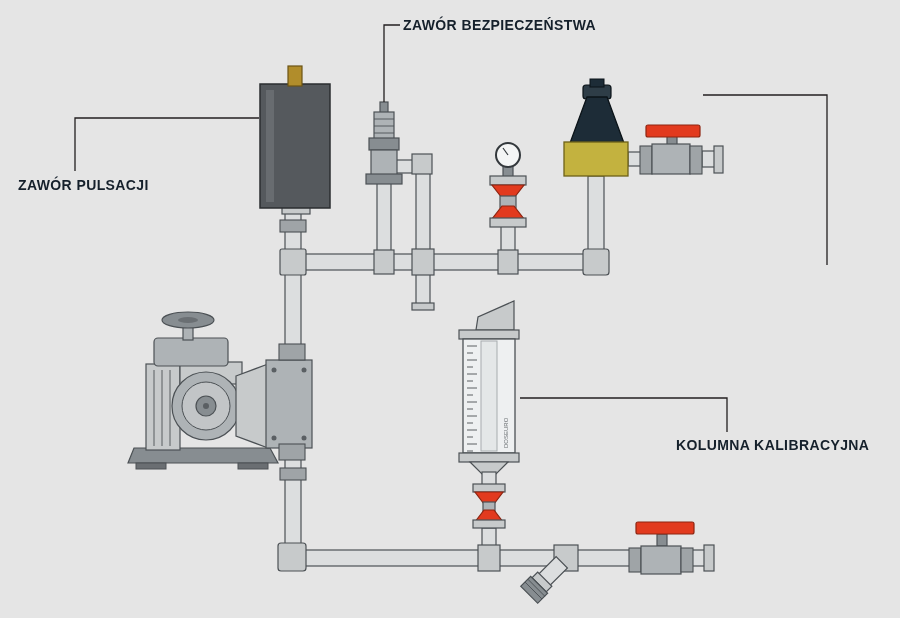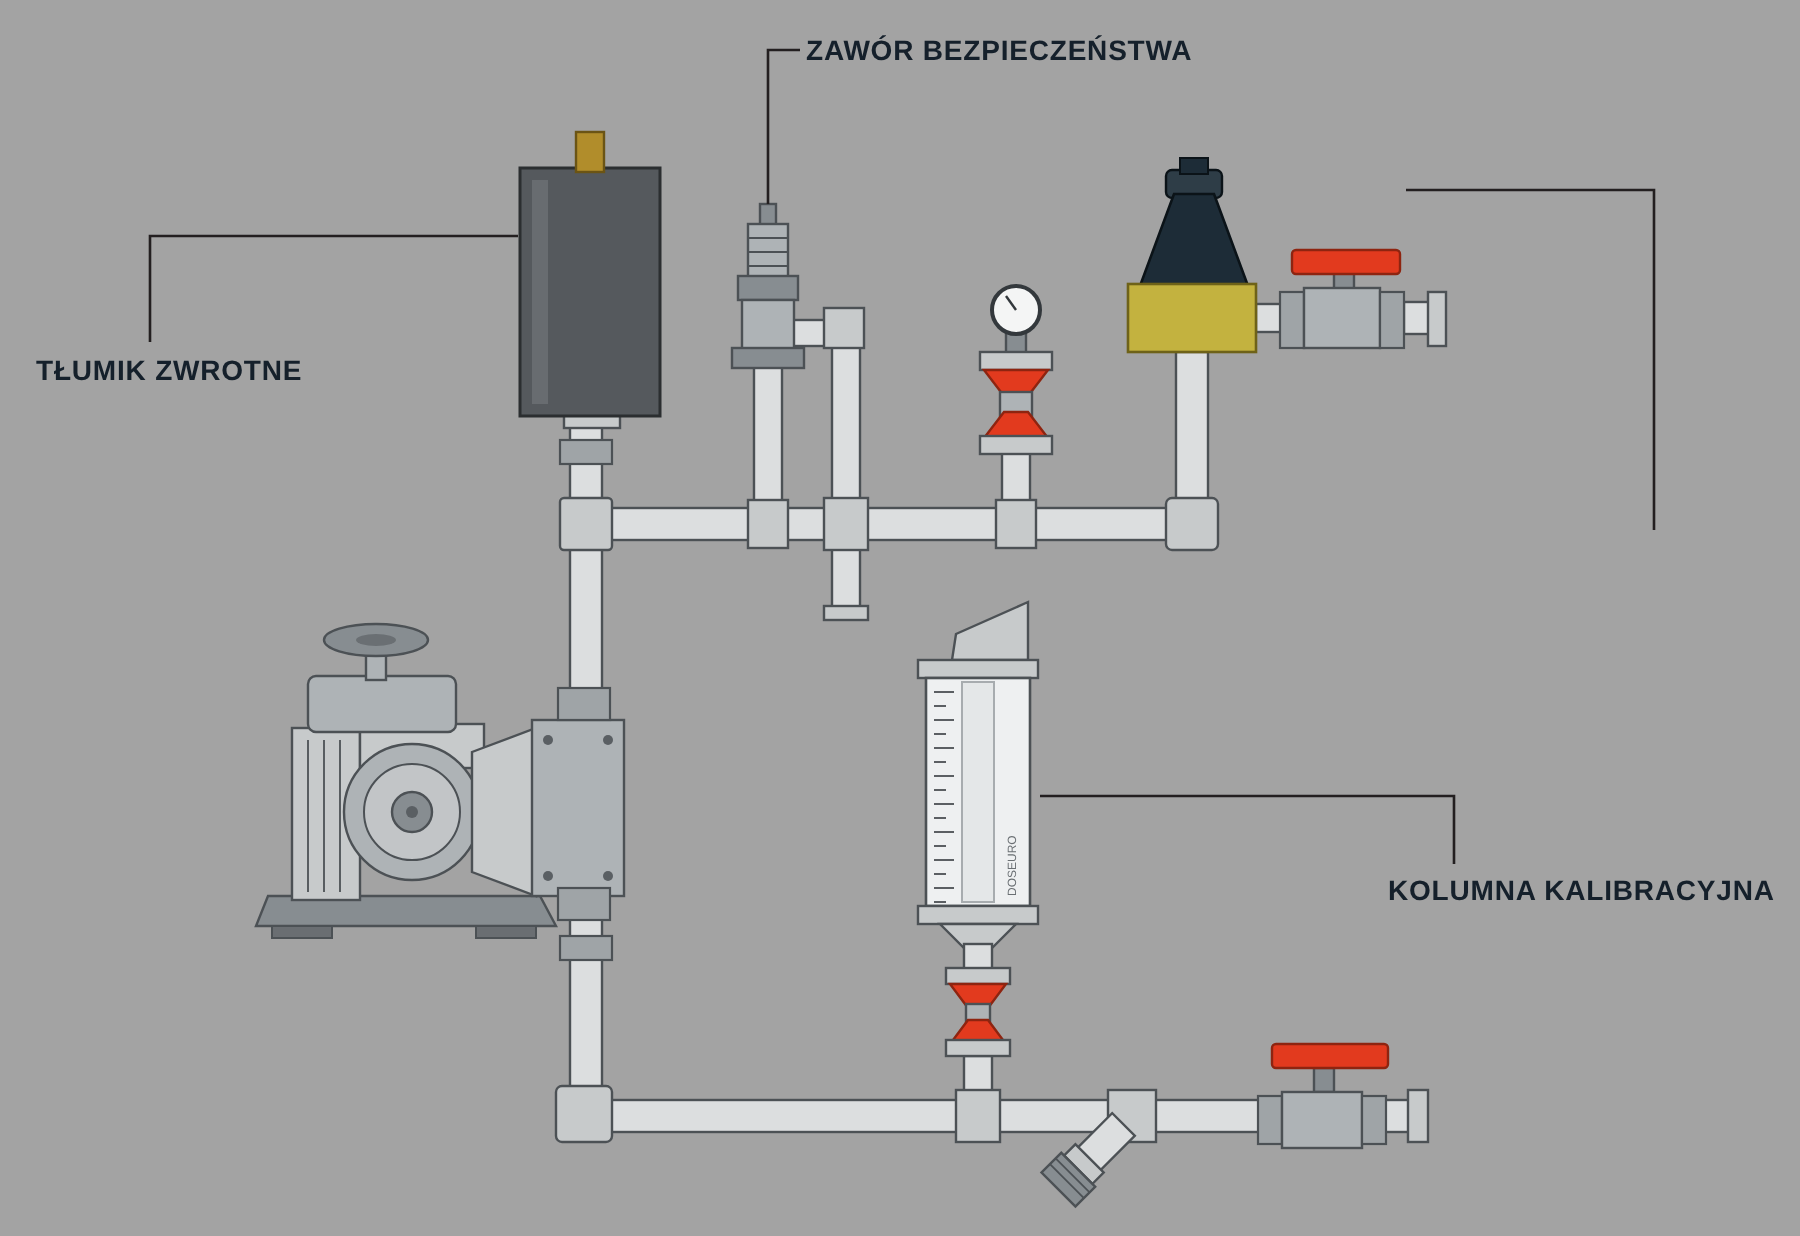--- a/index.html
+++ b/index.html
@@ -1,17 +1,17 @@
 <!DOCTYPE html>
 <html style="--line: #231f20; --label-text: #15202b; --outline: #4c5155; --pipe: #dcdedf; --fitting: #c7cacb; --fitting-dark: #9fa4a7; --metal: #aeb3b6; --metal-dark: #878d91; --damper-body: #55595d; --damper-edge: #2b2e30; --brass: #b18d2b; --red-handle: #e23a1e; --red-dark: #8e2410; --yellow-body: #c3b23f; --yellow-dark: #6e6218; --cone-blue: #1d2c37; --glass: #eef0f1;"><head>
 <meta charset="utf-8">
 <style>
   html,body{margin:0;padding:0;background:#fff;}
   .stage{
-    position:relative;width:900px;height:618px;background:#a3a3a3;
+    position:relative;width:900px;height:618px;background:#e5e5e5;
     font-family:"Liberation Sans",sans-serif;overflow:hidden;
   }
   .stage svg{position:absolute;left:0;top:0;}
   .label{
     position:absolute;font-weight:700;font-size:14px;letter-spacing:.4px;
     color:var(--label-text,#15202b);white-space:nowrap;
   }
   .pipe{fill:var(--pipe,#dcdedf);stroke:var(--outline,#4c5155);stroke-width:1.2;}
   .fit{fill:var(--fitting,#c7cacb);stroke:var(--outline,#4c5155);stroke-width:1.2;}
   .rib{fill:var(--fitting-dark,#9fa4a7);stroke:var(--outline,#4c5155);stroke-width:1.1;}
@@ -203,15 +203,15 @@
 
     <g>
       <polyline class="lead" points="400,25 384,25 384,102"></polyline>
       <polyline class="lead" points="75,171 75,118 259,118"></polyline>
       <polyline class="lead" points="703,95 827,95 827,265"></polyline>
       <polyline class="lead" points="520,398 727,398 727,432"></polyline>
     </g>
   </svg>
 
   <div class="label" style="left:403px;top:17px;">ZAWÓR BEZPIECZEŃSTWA</div>
-  <div class="label" style="left:18px;top:177px;">TŁUMIK ZWROTNE</div>
-  <div class="label" style="left:646px;top:437px;padding-left:48px;">KOLUMNA KALIBRACYJNA</div>
+  <div class="label" style="left:18px;top:177px;">ZAWÓR PULSACJI</div>
+  <div class="label" style="left:628px;top:437px;padding-left:48px;">KOLUMNA KALIBRACYJNA</div>
 </div>
 
 </body></html>

